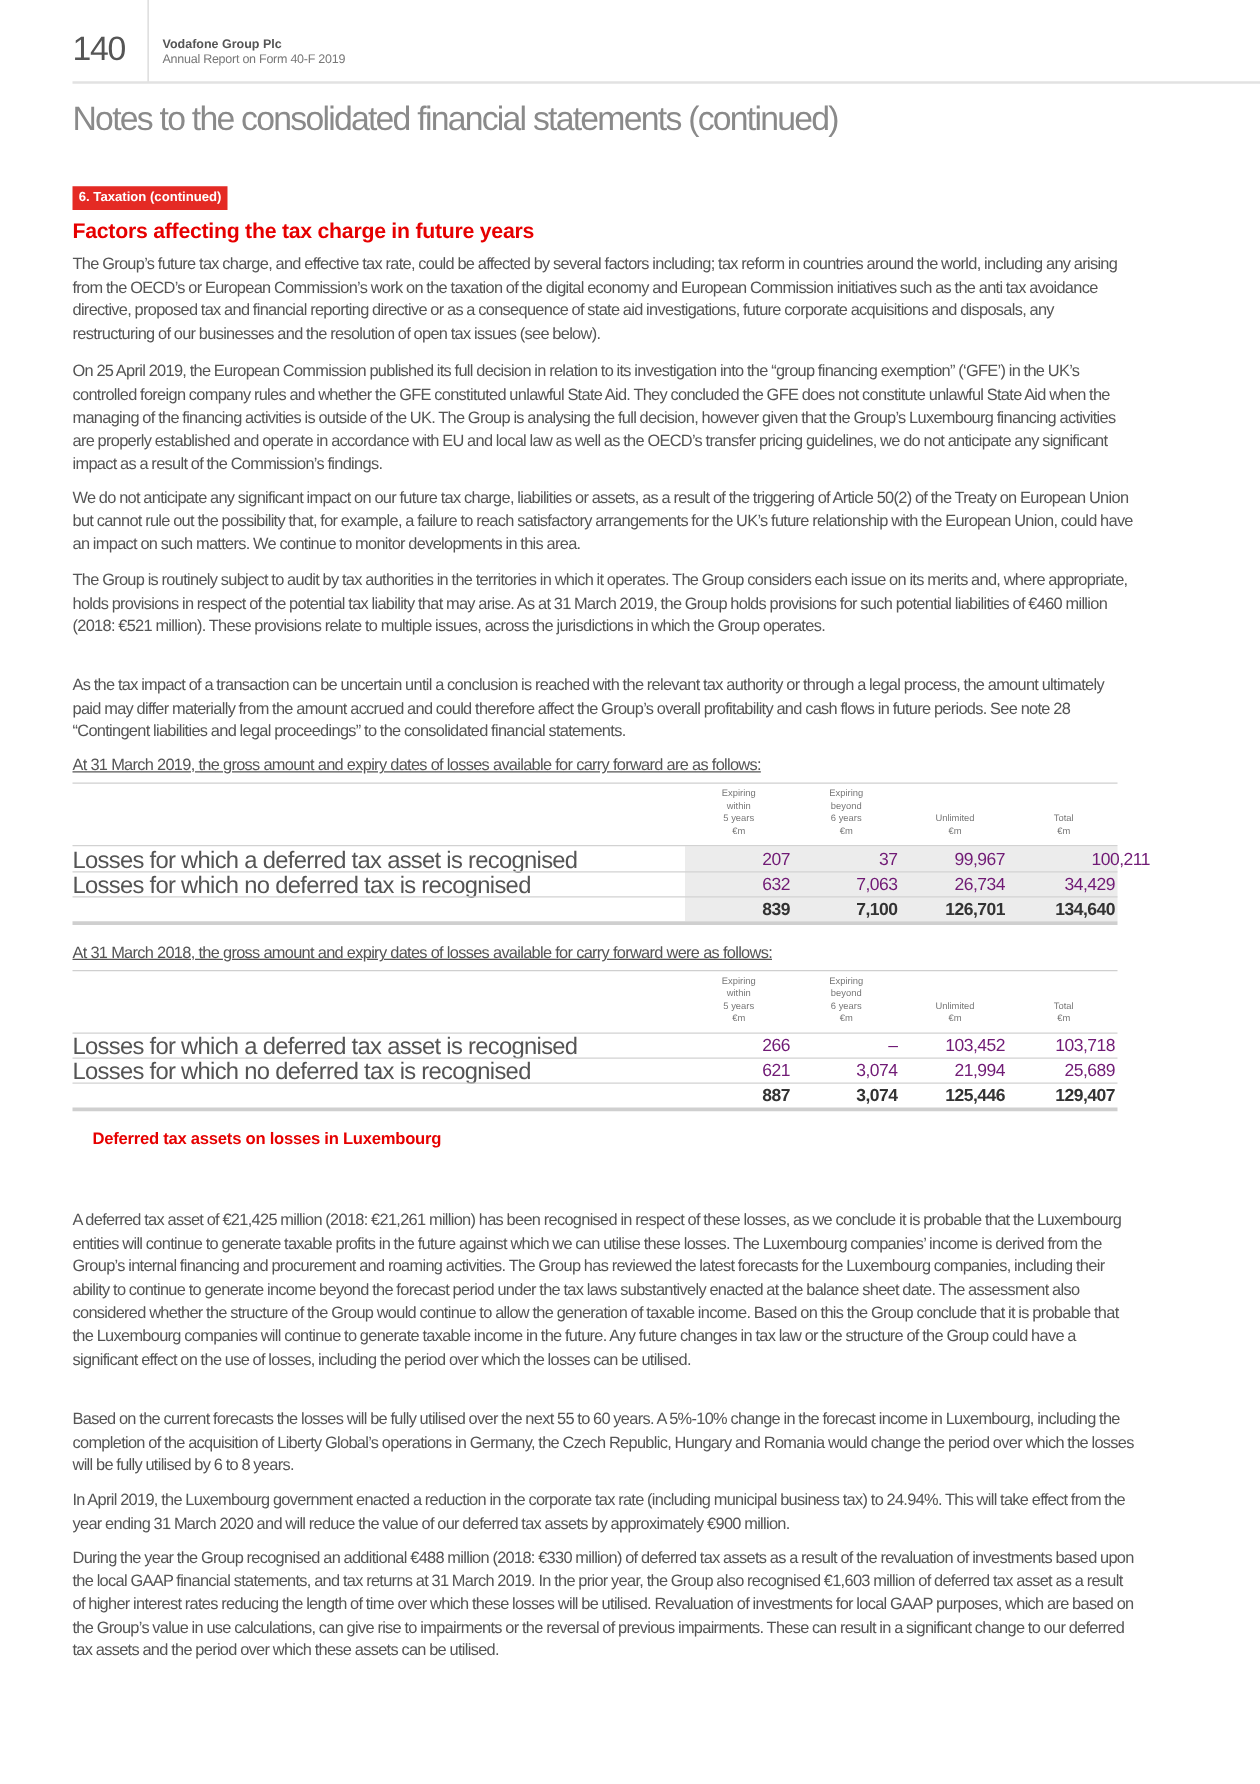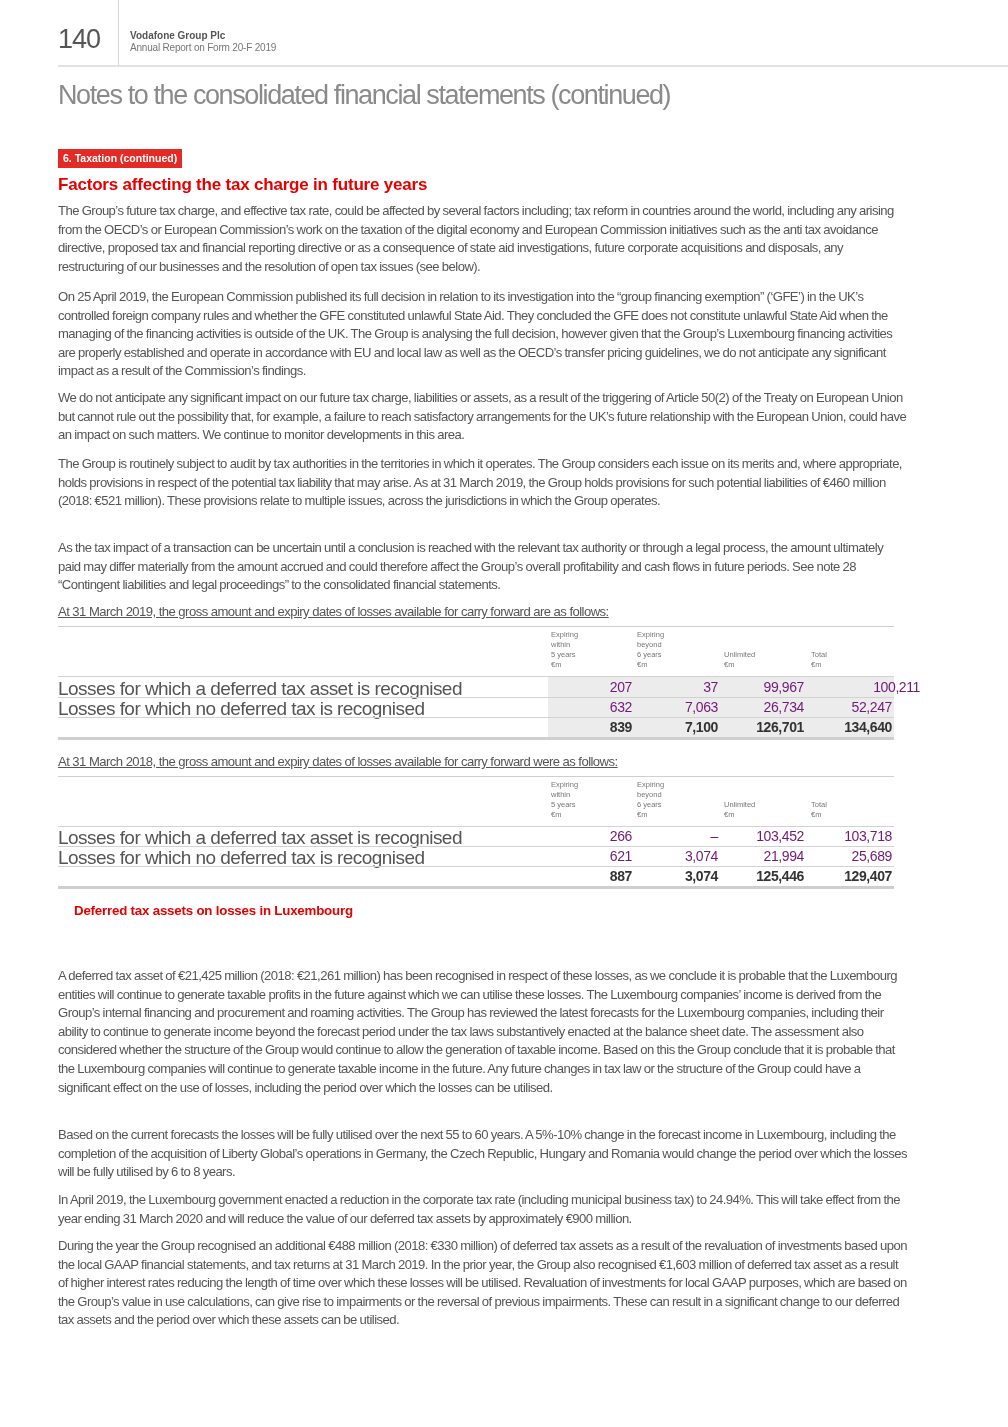--- a/index.html
+++ b/index.html
@@ -23,40 +23,40 @@
            font-size: 10.5px; font-weight: bold; line-height: 19px; }
   .h2 { position: absolute; left: 58px; top: 175px; font-size: 17px; font-weight: bold; color: #e60000; letter-spacing: -0.2px; }
 
   .para { position: absolute; left: 58px; width: 850px; font-size: 13.1px; line-height: 18.6px; color: #555;
           letter-spacing: -0.55px; word-spacing: -0.3px; }
 
   
   .tbl-intro { position: absolute; left: 58px; font-size: 13.1px; color: #555; letter-spacing: -0.55px; text-decoration: underline; }
   .tbl { position: absolute; left: 58px; width: 836px; }
   .tbl-topline { position: absolute; left: 0; width: 836px; height: 1px; background: #cfcfcf; }
-  .colhead { position: absolute; text-align: left; font-size: 7.5px; line-height: 10px; color: #777; width: 80px; }
+  .colhead { position: absolute; text-align: center; font-size: 7.5px; line-height: 10px; color: #777; width: 80px; }
   .row { position: absolute; left: 0; width: 836px; height: 20px; }
   .row .label { position: absolute; left: 0; top: 1px; font-size: 19px; color: #555; letter-spacing: -0.55px; }
   .cell { position: absolute; top: 0; text-align: right; font-size: 14px; color: #701a75; letter-spacing: -0.4px; width: 100px; line-height: 20px; }
   .row.total .cell { font-weight: bold; color: #333; }
   .shade { position: absolute; background: #ececec; }
   .rule { position: absolute; left: 0; width: 836px; height: 1px; background: #d2d2d2; }
   .rule-thick { position: absolute; left: 0; width: 836px; height: 3px; background: #cfcfcf; }
 
   .h3 { position: absolute; left: 58px; top: 903px; font-size: 13.3px; font-weight: bold; color: #e60000; letter-spacing: -0.2px; margin-left: 16px; }
 </style>
 </head>
 <body>
 
 <div class="page">
 
   <div class="hdr-vline"></div>
   <div class="page-num">140</div>
   <div class="pub-name">Vodafone Group Plc</div>
-  <div class="pub-sub">Annual Report on Form 20-F 2019</div>
+  <div class="pub-sub">Annual Report on Form 40-F 2019</div>
   <div class="hdr-rule"></div>
 
   <div class="page-title">Notes to the consolidated financial statements (continued)</div>
 
   <div class="badge">6. Taxation (continued)</div>
   <div class="h2">Factors affecting the tax charge in future years</div>
 
   <p class="para" style="top:202px">The Group’s future tax charge, and effective tax rate, could be affected by several factors including; tax reform in countries around the world, including any arising from the OECD’s or European Commission’s work on the taxation of the digital economy and European Commission initiatives such as the anti tax avoidance directive, proposed tax and financial reporting directive or as a consequence of state aid investigations, future corporate acquisitions and disposals, any restructuring of our businesses and the resolution of open tax issues (see below).</p>
   <p class="para" style="top:288px">On 25 April 2019, the European Commission published its full decision in relation to its investigation into the “group financing exemption” (‘GFE’) in the UK’s controlled foreign company rules and whether the GFE constituted unlawful State Aid. They concluded the GFE does not constitute unlawful State Aid when the managing of the financing activities is outside of the UK. The Group is analysing the full decision, however given that the Group’s Luxembourg financing activities are properly established and operate in accordance with EU and local law as well as the OECD’s transfer pricing guidelines, we do not anticipate any significant impact as a result of the Commission’s findings.</p>
   <p class="para" style="top:389px">We do not anticipate any significant impact on our future tax charge, liabilities or assets, as a result of the triggering of Article 50(2) of the Treaty on European Union but cannot rule out the possibility that, for example, a failure to reach satisfactory arrangements for the UK’s future relationship with the European Union, could have an impact on such matters. We continue to monitor developments in this area.</p>
@@ -96,21 +96,21 @@
       <span class="cell" style="left:560px">37</span>
       <span class="cell" style="left:646px">99,967</span>
       <span class="cell" style="left:762px">100,211</span>
     </div>
     <div class="rule" style="top:71px"></div>
     <div class="row" style="top:71px">
       <span class="label">Losses for which no deferred tax is recognised</span>
       <span class="cell" style="left:474px">632</span>
       <span class="cell" style="left:560px">7,063</span>
       <span class="cell" style="left:646px">26,734</span>
-      <span class="cell" style="left:734px">52,247</span>
+      <span class="cell" style="left:734px">34,429</span>
     </div>
     <div class="rule" style="top:91px"></div>
     <div class="row total" style="top:91px">
       <span class="cell" style="left:474px">839</span>
       <span class="cell" style="left:560px">7,100</span>
       <span class="cell" style="left:646px">126,701</span>
       <span class="cell" style="left:734px">134,640</span>
     </div>
     <div class="rule-thick" style="top:111px"></div>
   </div>

